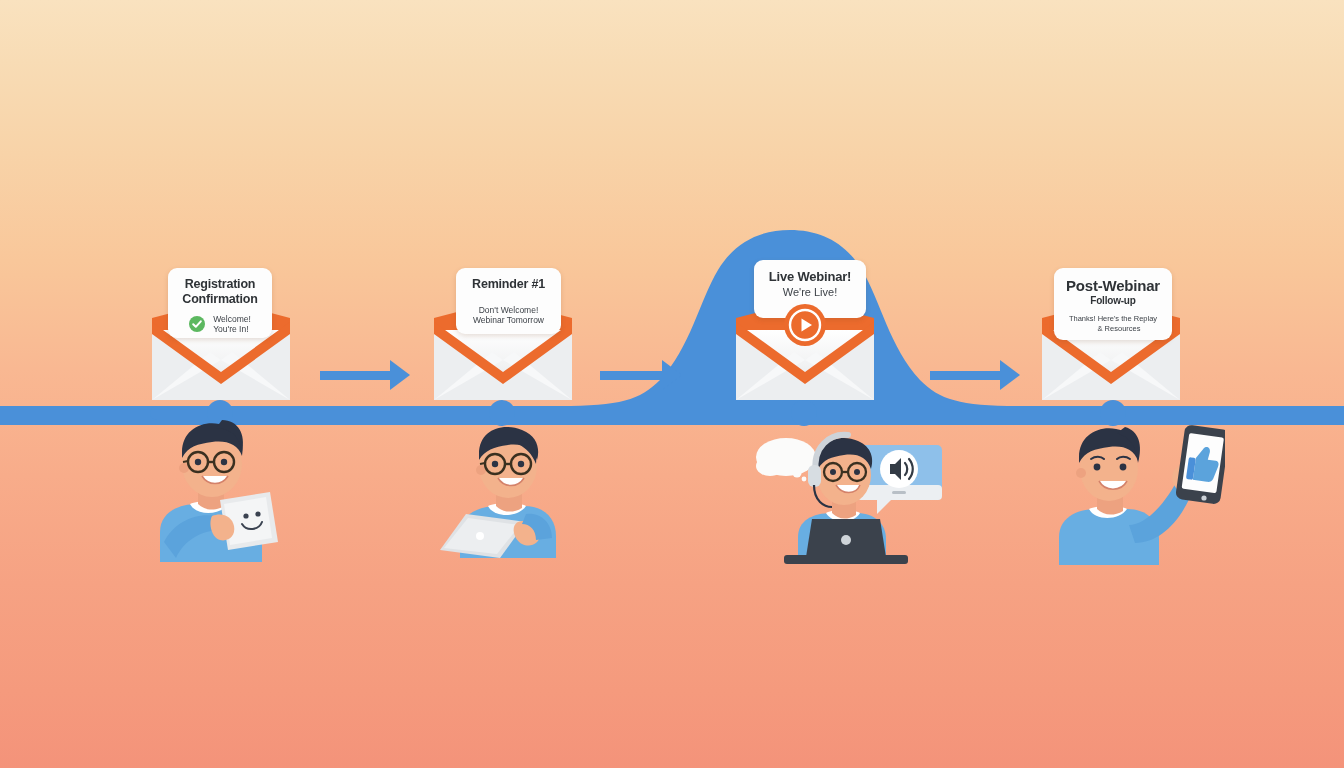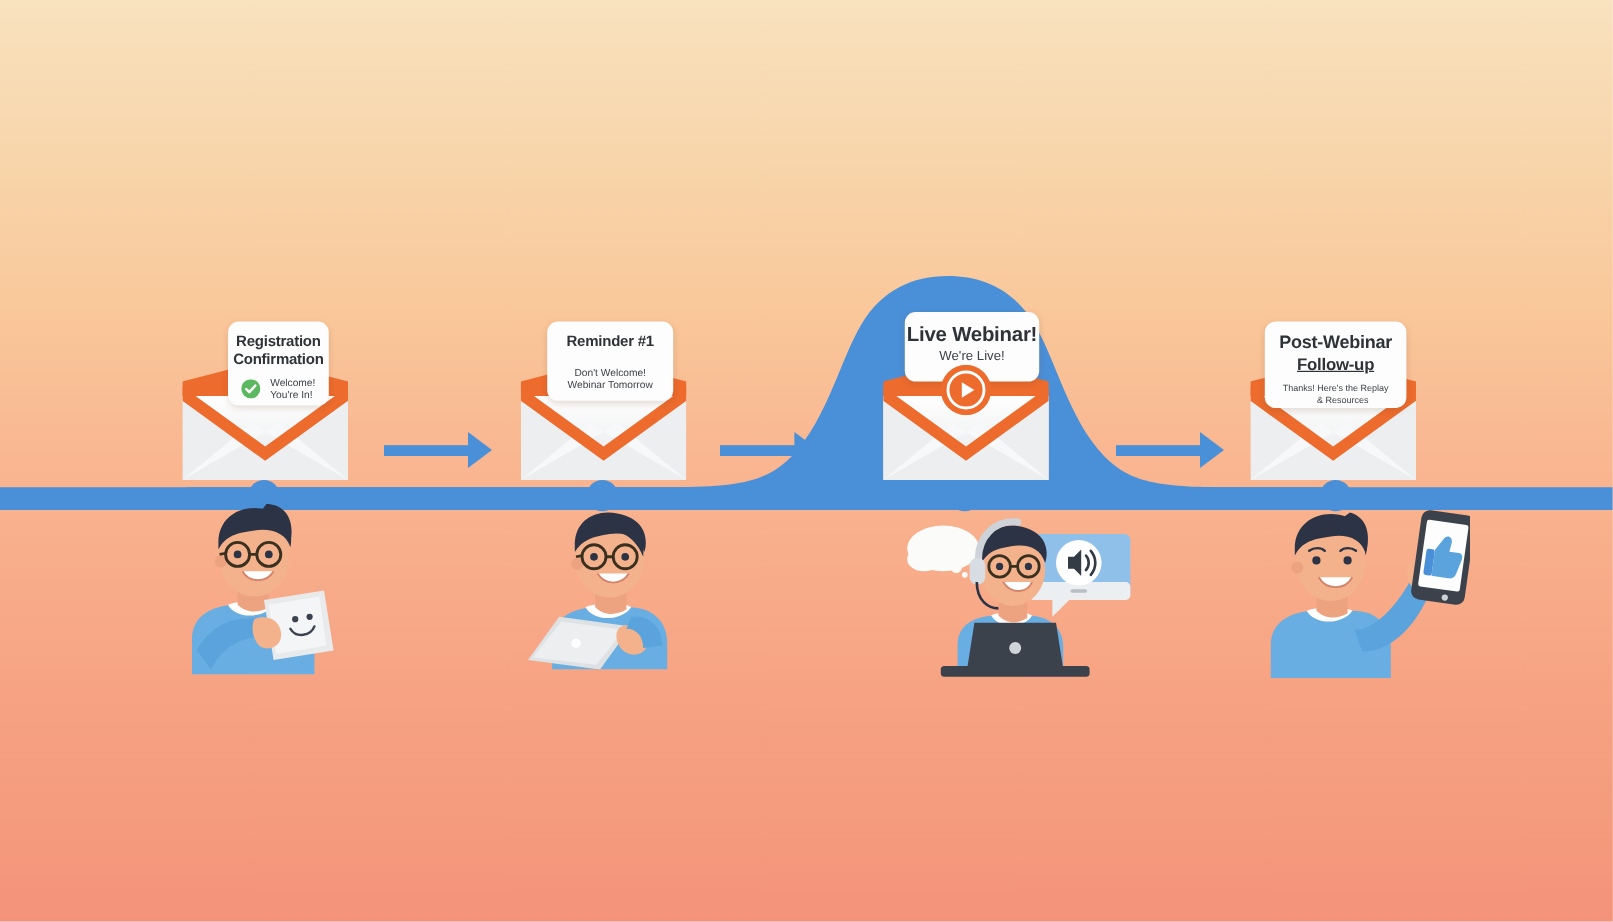--- a/index.html
+++ b/index.html
@@ -110,21 +110,21 @@
             <stop offset="1" stop-color="#e3e5e7"></stop>
         </linearGradient>
       </defs>
       <path d="M0,18 L69,0 L138,18 L138,100 L0,100 Z" fill="#ec6b2d"></path>
       <path d="M0,30 L138,30 L138,100 L0,100 Z" fill="url(#pw1)"></path>
       <path d="M0,30 L69,78 L138,30 L138,100 L0,100 Z" fill="#eceef0"></path>
       <path d="M0,100 L58,52 L69,60 L0,100 Z" fill="#f7f8f9"></path>
       <path d="M138,100 L80,52 L69,60 L138,100 Z" fill="#f7f8f9"></path>
       <path d="M0,22 L69,72 L138,22 L138,34 L69,84 L0,34 Z" fill="#ec6b2d"></path>
     </svg>
-    <div class="card" style="left:38px; top:-32px; width:84px; height:70px;">
+    <div class="card" style="left:16px; top:-32px; width:104px; height:70px;">
       <div class="title" style="font-size:12.5px;">Registration</div>
       <div class="title" style="font-size:12.5px;">Confirmation</div>
       <div style="display:flex; align-items:center; justify-content:center; gap:8px; margin-top:7px;">
         <svg width="16" height="16" viewBox="0 0 16 16">
           <circle cx="8" cy="8" r="8" fill="#5cb860"></circle>
           <path d="M4.2,8.2 L6.8,10.8 L11.8,5.3" stroke="#fff" stroke-width="2" fill="none" stroke-linecap="round" stroke-linejoin="round"></path>
         </svg>
         <div style="text-align:left;">
           <div class="sub txt-tiny">Welcome!</div>
           <div class="sub txt-tiny">You're In!</div>
@@ -166,21 +166,21 @@
         </linearGradient>
       </defs>
       <path d="M0,18 L69,0 L138,18 L138,100 L0,100 Z" fill="#ec6b2d"></path>
       <path d="M0,30 L138,30 L138,100 L0,100 Z" fill="url(#pw3)"></path>
       <path d="M0,30 L69,78 L138,30 L138,100 L0,100 Z" fill="#eceef0"></path>
       <path d="M0,100 L58,52 L69,60 L0,100 Z" fill="#f7f8f9"></path>
       <path d="M138,100 L80,52 L69,60 L138,100 Z" fill="#f7f8f9"></path>
       <path d="M0,22 L69,72 L138,22 L138,34 L69,84 L0,34 Z" fill="#ec6b2d"></path>
     </svg>
     <div class="card" style="left:18px; top:-40px; width:112px; height:58px;">
-      <div class="title" style="font-size:17px;">Live Webinar!</div>
+      <div class="title" style="font-size:13px;">Live Webinar!</div>
       <div class="sub" style="font-size:11px; margin-top:2px;">We're Live!</div>
     </div>
     <svg style="position:absolute; left:48px; top:4px; z-index:7;" width="42" height="42" viewBox="0 0 42 42">
       <circle cx="21" cy="21" r="21" fill="#ec6b2d"></circle>
       <circle cx="21" cy="21" r="15" fill="none" stroke="#fff" stroke-width="2.4"></circle>
       <path d="M17.5,14.5 L28,21 L17.5,27.5 Z" fill="#fff"></path>
     </svg>
   </div>
 
   <div class="env" style="left:1042px; top:300px; width:138px; height:100px;">
@@ -193,21 +193,21 @@
       </defs>
       <path d="M0,18 L69,0 L138,18 L138,100 L0,100 Z" fill="#ec6b2d"></path>
       <path d="M0,30 L138,30 L138,100 L0,100 Z" fill="url(#pw4)"></path>
       <path d="M0,30 L69,78 L138,30 L138,100 L0,100 Z" fill="#eceef0"></path>
       <path d="M0,100 L58,52 L69,60 L0,100 Z" fill="#f7f8f9"></path>
       <path d="M138,100 L80,52 L69,60 L138,100 Z" fill="#f7f8f9"></path>
       <path d="M0,22 L69,72 L138,22 L138,34 L69,84 L0,34 Z" fill="#ec6b2d"></path>
     </svg>
     <div class="card" style="left:12px; top:-32px; width:118px; height:72px;">
       <div class="title" style="font-size:15px;">Post-Webinar</div>
-      <div class="title" style="font-size:14px;text-decoration:underline;">Follow-up</div>
+      <div class="title" style="font-size:10px;">Follow-up</div>
       <div style="margin-top:8px;">
         <div class="sub" style="font-size:7.5px;">Thanks! Here's the Replay</div>
         <div class="sub" style="font-size:7.5px;padding-left:12px;">&amp; Resources</div>
       </div>
     </div>
   </div>
 
   <div class="char" style="left:150px; top:412px; width:150px; height:150px;">
     <svg width="150" height="150" viewBox="0 0 150 150">
 

